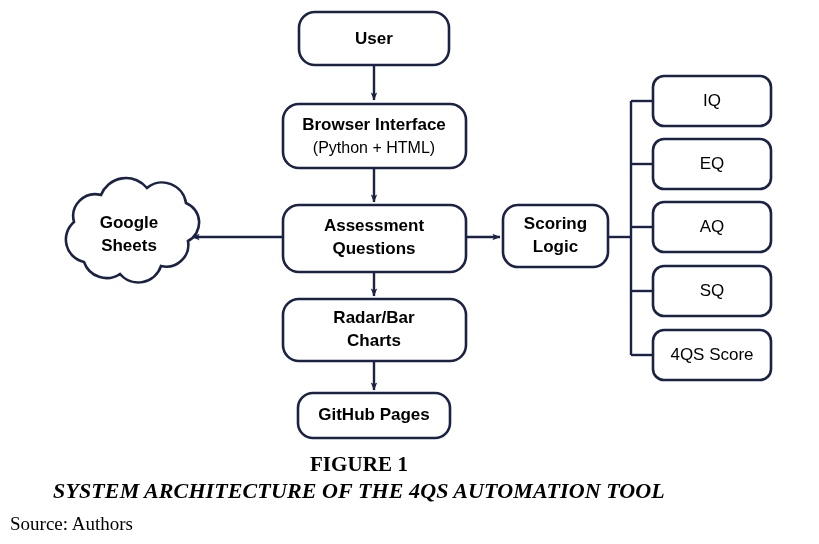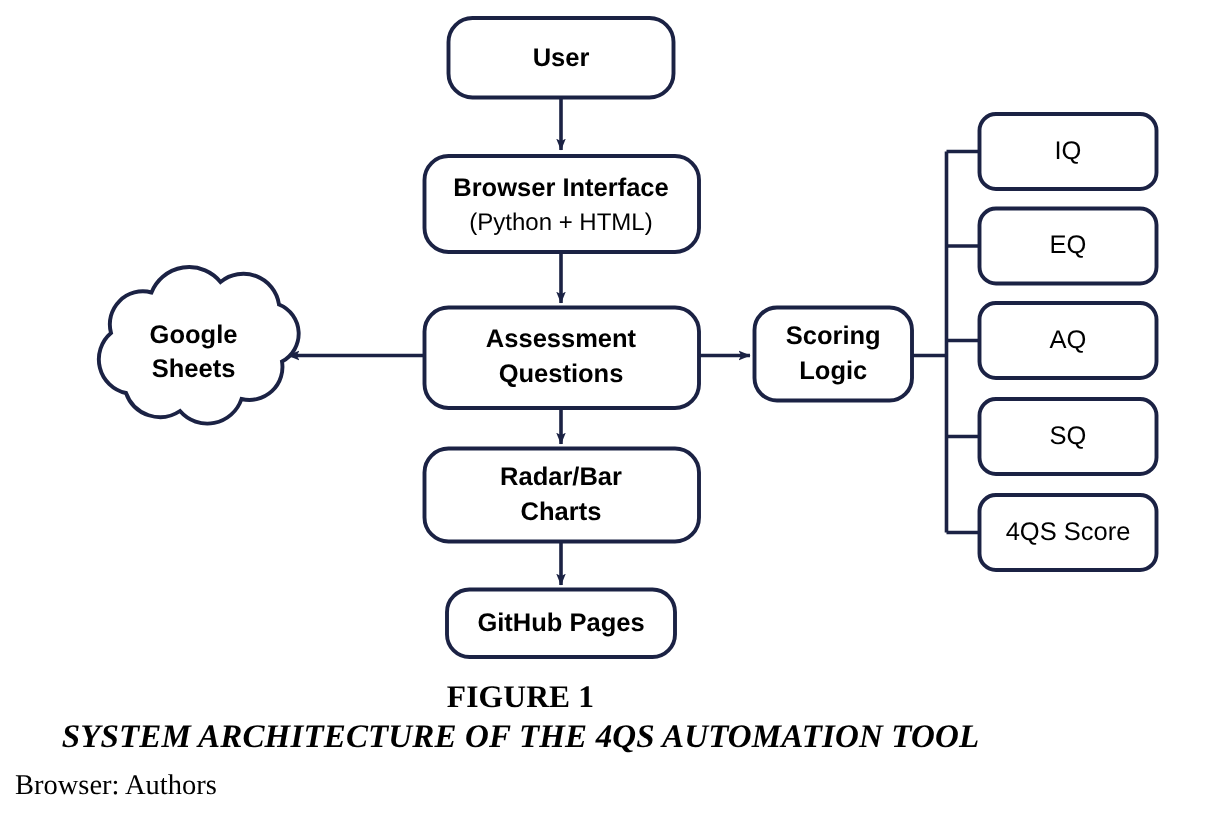--- a/index.html
+++ b/index.html
@@ -40,21 +40,21 @@
   }
   .score-label {
     font-family: "Liberation Sans", sans-serif;
     font-weight: normal;
     font-size: 17px;
     text-anchor: middle;
     dominant-baseline: middle;
   }
   .caption-wrap {
     position: absolute;
-    left: 0;
+    left: 12px;
     top: 452px;
     width: 694px;
   }
   .caption-line {
     font-family: "Liberation Serif", serif;
     font-weight: bold;
     font-size: 21px;
     color: #000000;
     text-align: center;
     line-height: 1.22;
@@ -185,13 +185,13 @@
   </g>
 
 </svg>
 </div>
 
 <div class="caption-wrap">
   <div class="caption-line">FIGURE 1</div>
   <div class="caption-line caption-title">SYSTEM ARCHITECTURE OF THE 4QS AUTOMATION TOOL</div>
 </div>
 
-<div class="source-line">Browser: Authors</div>
+<div class="source-line">Source: Authors</div>
 
 </body></html>

